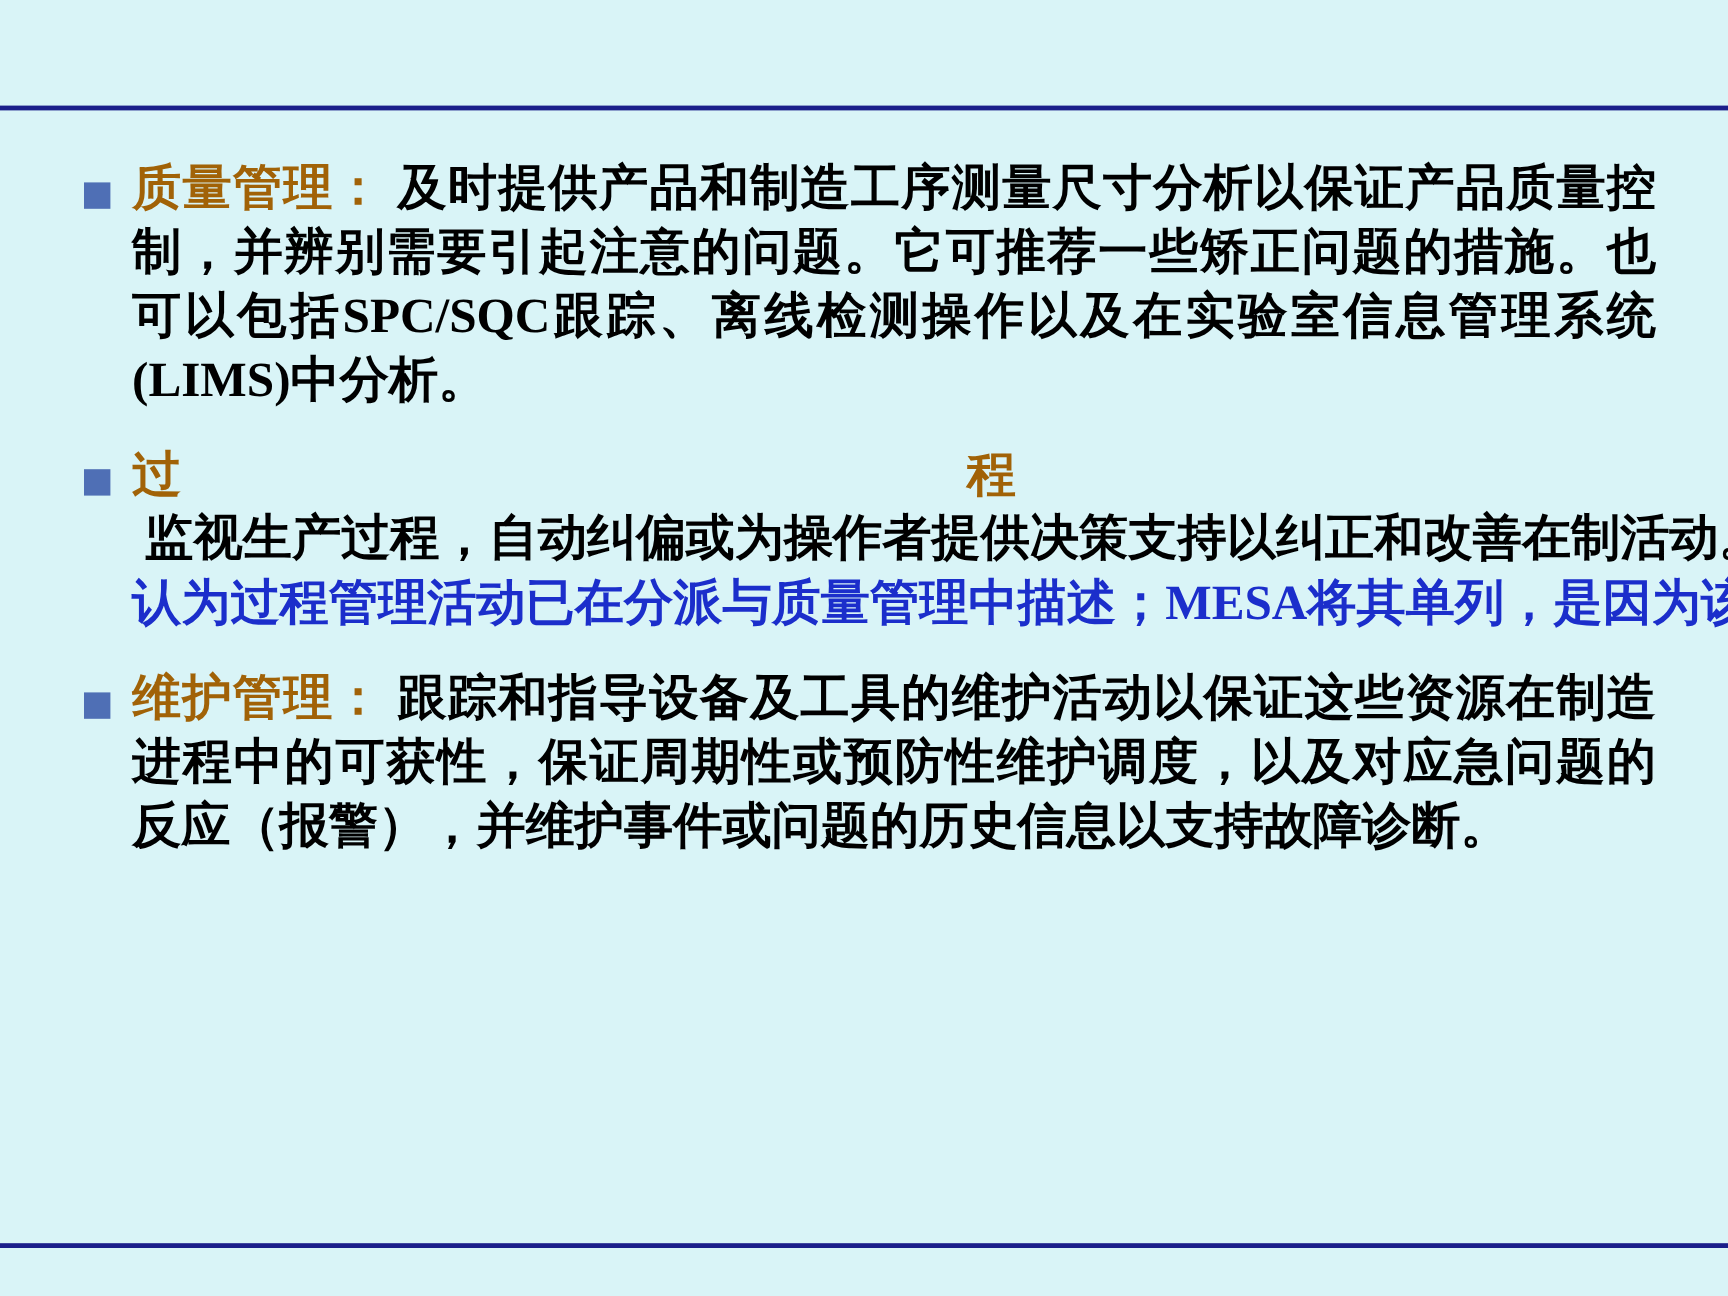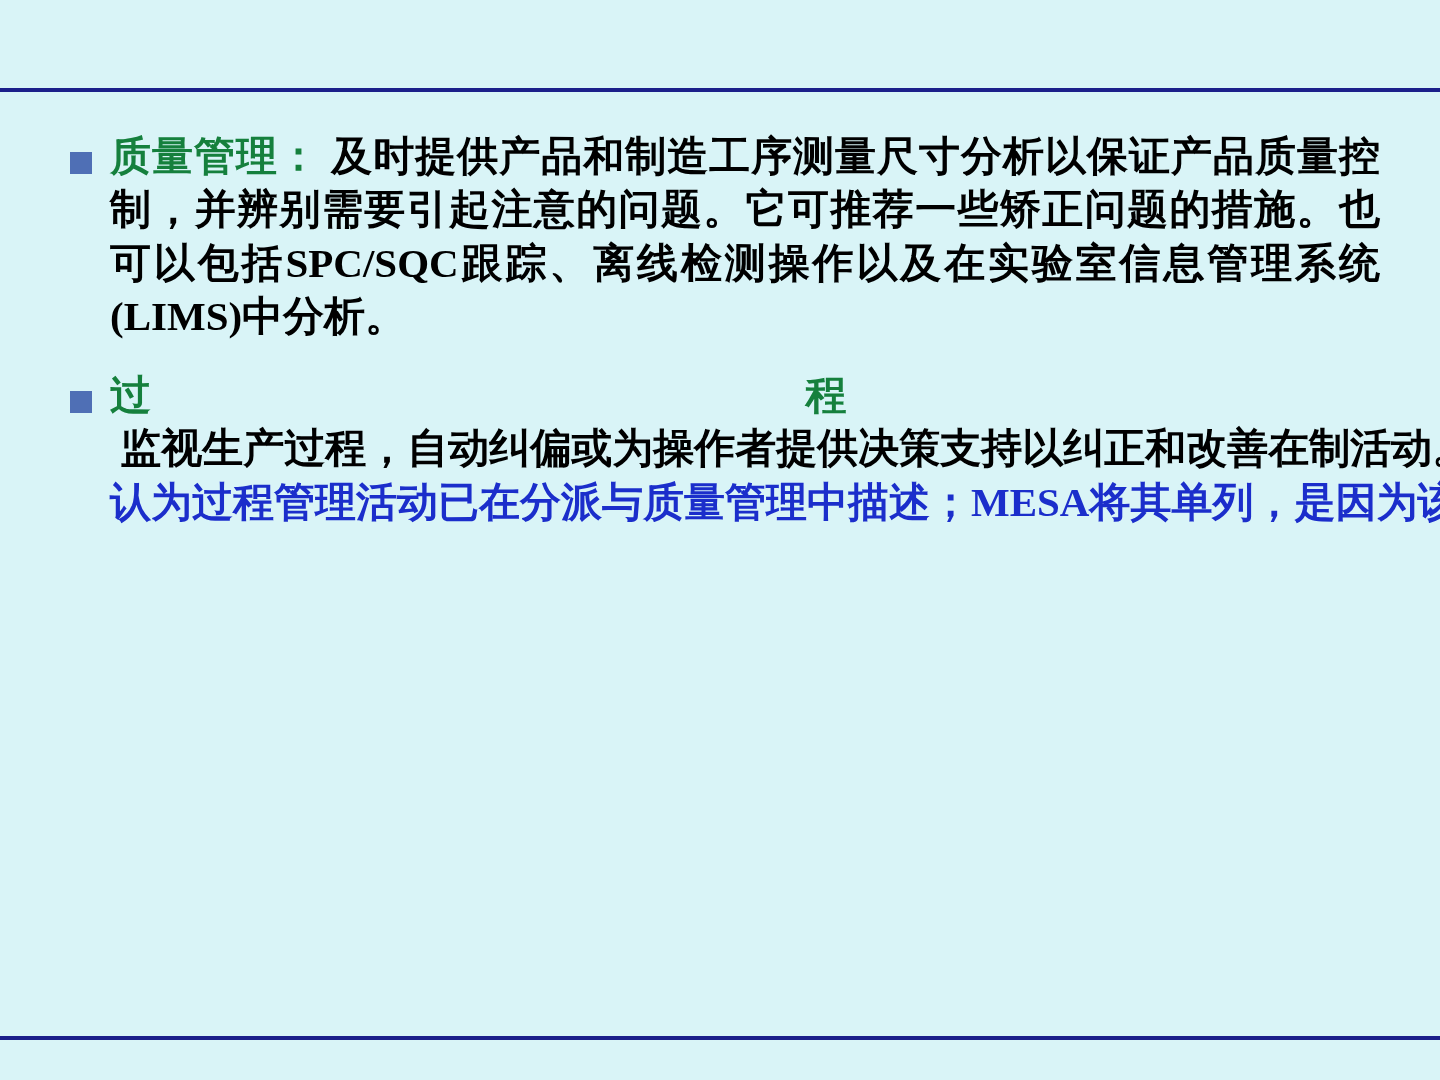--- a/index.html
+++ b/index.html
@@ -59,21 +59,21 @@
     flex: 1 1 auto;
     font-size: 41px;
     font-weight: bold;
     line-height: 1.30;
     color: #000000;
     letter-spacing: 0px;
     text-align: justify;
     text-justify: inter-ideograph;
   }
   .lead {
-    color: #15803d;
+    color: #a16207;
   }
   .blue {
     color: #1b2ecb;
   }
   .nowrapspace {
     white-space: pre;
   }
 </style>
 </head>
 <body>
@@ -91,18 +91,24 @@
       </div>
     </div>
 
     <div class="bullet-row">
       <span class="marker"></span>
       <div class="para">
         <span class="lead">过程管理：</span><span class="nowrapspace"> 监视生产过程，自动纠偏或为操作者提供决策支持以纠正和改善在制活动。它可包括报警管理。可能通过数据采集/获取提供智能设备与MES的接口。  </span><span class="blue">(NIST认为过程管理活动已在分派与质量管理中描述；MESA将其单列，是因为该活动可能由一个单独的系统来执行）</span>
       </div>
     </div>
 
+    <div class="bullet-row">
+      <span class="marker"></span>
+      <div class="para">
+        <span class="lead">维护管理：</span><span> 跟踪和指导设备及工具的维护活动以保证这些资源在制造进程中的可获性，保证周期性或预防性维护调度，以及对应急问题的反应（报警），并维护事件或问题的历史信息以支持故障诊断。</span>
+      </div>
+    </div>
 
   </div>
 
   <div class="rule-bottom"></div>
 
 </div>
 
 </body></html>

